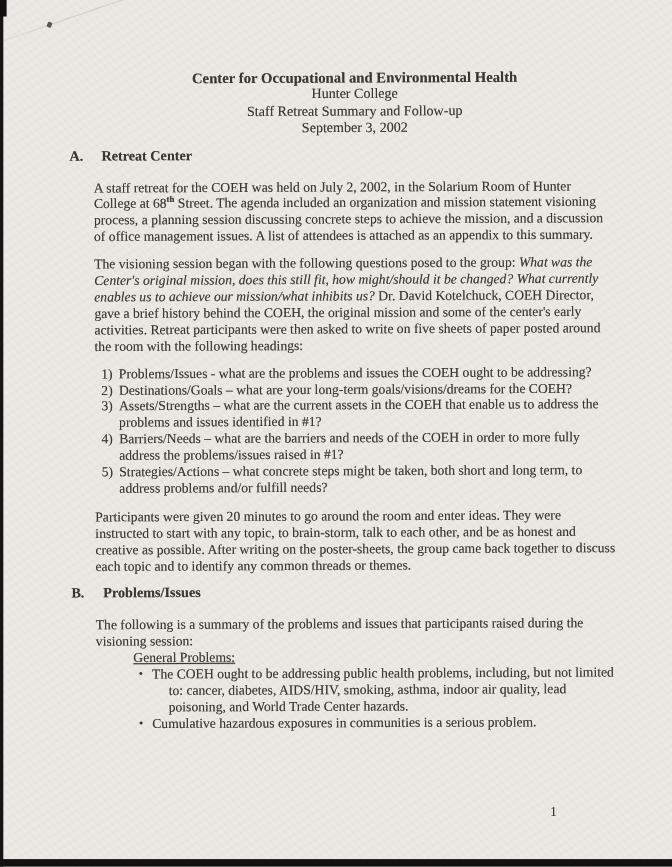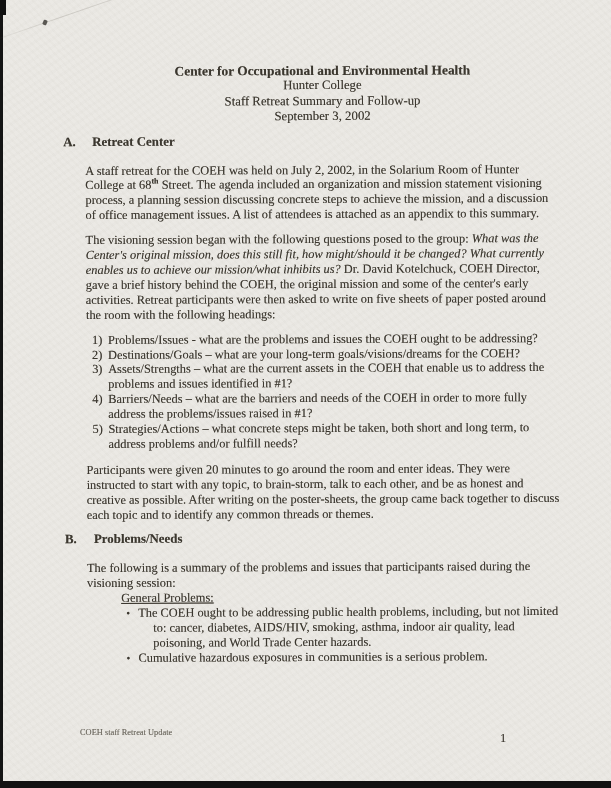--- a/index.html
+++ b/index.html
@@ -120,36 +120,35 @@
         <span class="num">4)</span><span class="num-text">Barriers/Needs – what are the barriers and needs of the COEH in order to more fully address the problems/issues raised in #1?</span>
       </li>
       <li class="num-item">
         <span class="num">5)</span><span class="num-text">Strategies/Actions – what concrete steps might be taken, both short and long term, to address problems and/or fulfill needs?</span>
       </li>
     </ol>
 
     <p class="body-para">Participants were given 20 minutes to go around the room and enter ideas. They were instructed to start with any topic, to brain-storm, talk to each other, and be as honest and creative as possible. After writing on the poster-sheets, the group came back together to discuss each topic and to identify any common threads or themes.</p>
 
     <div class="section-heading">
-      <span class="sec-label">B.</span><span class="sec-title">Problems/Needs</span>
+      <span class="sec-label">B.</span><span class="sec-title">Problems/Issues</span>
     </div>
 
     <p class="body-para" style="margin-bottom:0;">The following is a summary of the problems and issues that participants raised during the visioning session:</p>
 
     <div class="subheading">General Problems:</div>
 
     <ul class="bullet-list">
       <li class="bullet-item">
         <span class="bullet-marker">•</span><span>The COEH ought to be addressing public health problems, including, but not limited to: cancer, diabetes, AIDS/HIV, smoking, asthma, indoor air quality, lead poisoning, and World Trade Center hazards.</span>
       </li>
       <li class="bullet-item">
         <span class="bullet-marker">•</span><span>Cumulative hazardous exposures in communities is a serious problem.</span>
       </li>
     </ul>
 
   </div>
 
   <div class="footer">
-    <div>COEH staff Retreat Update</div>
     <div class="footer-page">1</div>
   </div>
 
 </div>
 
 </body></html>

